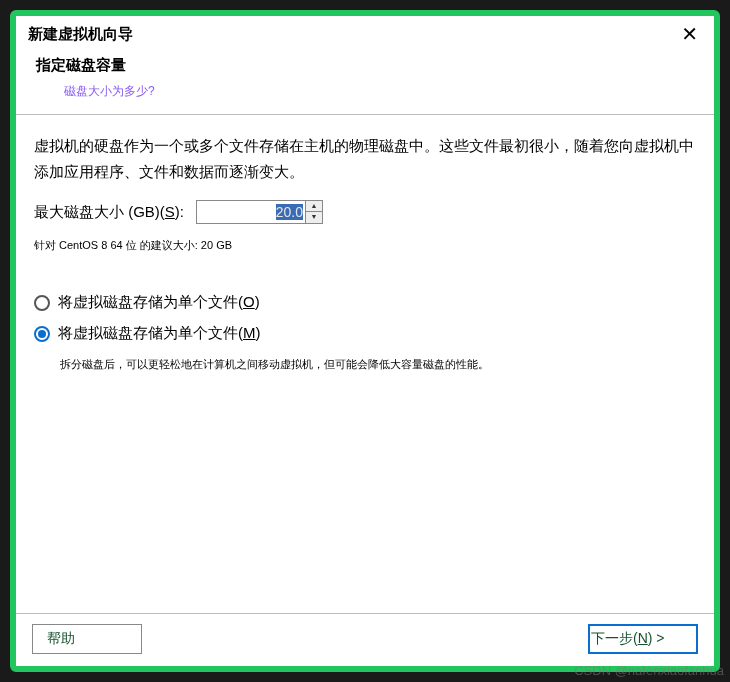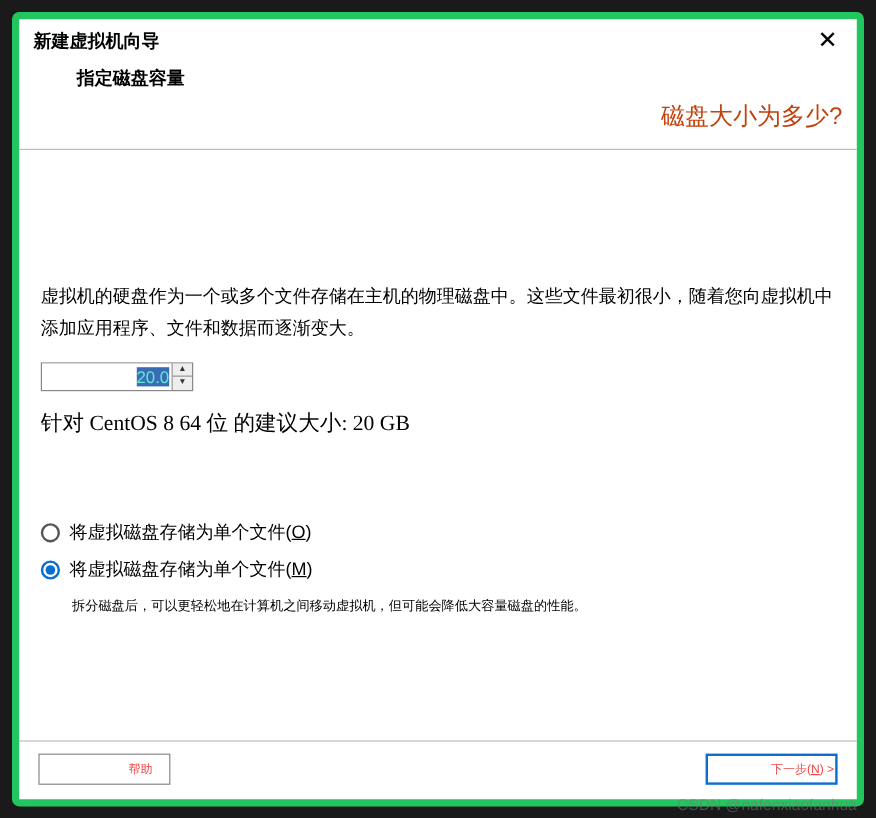--- a/index.html
+++ b/index.html
@@ -38,42 +38,40 @@
       color: #000;
     }
     .titlebar .close {
       font-size: 20px;
       font-weight: normal;
       cursor: pointer;
       line-height: 1;
       padding: 0 4px;
     }
     .header-block {
-      padding: 8px 12px 14px 48px;
+      padding: 8px 12px 14px 20px;
     }
     .header-title {
       font-weight: bold;
       font-size: 15px;
       margin-bottom: 8px;
     }
     .header-sub {
       padding-left: 28px;
-      font-size: 20px;
-      color: #c2410c;
-      text-align: right;
+      font-size: 12px;
+      color: #8b5cf6;
     }
     .separator {
       border-top: 1px solid #bbb;
     }
     .content {
       flex: 1;
       padding: 18px 18px 10px 18px;
       display: flex;
       flex-direction: column;
-      justify-content: center;
     }
     .desc {
       font-size: 15px;
       line-height: 1.7;
       margin-bottom: 16px;
     }
     .field-row {
       display: flex;
       align-items: center;
       gap: 12px;
@@ -92,49 +90,47 @@
       border: none;
       text-align: right;
       padding: 0 2px 0 4px;
       font-size: 14px;
       line-height: 22px;
       outline: none;
       background: #fff;
     }
     .spinner-input .sel {
       background: #3a6bb5;
-      color: #5eead4;
+      color: #e5e5e5;
     }
     .spinner-btns {
       display: flex;
       flex-direction: column;
       border-left: 1px solid #888;
     }
     .sp-btn {
       width: 16px;
       height: 11px;
       background: #eee;
       font-size: 7px;
       text-align: center;
       line-height: 10px;
       cursor: pointer;
       color: #333;
       border-bottom: 1px solid #888;
     }
     .sp-btn:last-child { border-bottom: none; }
     .suggest {
-      font-size: 18px;
-      margin-bottom: 50px;
-      font-family: Liberation Serif, serif;
+      font-size: 11px;
+      margin-bottom: 40px;
     }
     .radio-group {
       display: flex;
       flex-direction: column;
       gap: 12px;
-      margin-top: 20px;
     }
     .radio-row {
       display: flex;
       align-items: center;
       gap: 8px;
       font-size: 15px;
       cursor: pointer;
     }
     .radio {
       width: 16px;
@@ -170,36 +166,36 @@
     .footer {
       display: flex;
       align-items: center;
       padding: 10px 16px 12px 16px;
       gap: 8px;
     }
     .footer .spacer { flex: 1; }
     .btn {
       min-width: 110px;
       padding: 5px 14px;
-      font-size: 10px;
-      text-align: right;
+      font-size: 14px;
+      text-align: left;
       background: #fff;
       border: 1px solid #888;
       cursor: pointer;
-      color: #ef4444;
+      color: #14532d;
     }
     .btn.primary {
       border: 2px solid #0a6ed1;
       padding: 4px 1px;
     }
     .btn .u { text-decoration: underline; }
     .watermark {
       position: absolute;
       bottom: 4px;
-      right: 16px;
+      right: 6px;
       font-size: 13px;
       color: rgba(120,120,120,0.55);
       pointer-events: none;
     }
   </style>
 </head>
 <body>
 
 <div class="window">
 
@@ -212,20 +208,23 @@
     <div class="header-title">指定磁盘容量</div>
     <div class="header-sub">磁盘大小为多少?</div>
   </div>
 
   <div class="separator"></div>
 
   <div class="content">
     <div class="desc">虚拟机的硬盘作为一个或多个文件存储在主机的物理磁盘中。这些文件最初很小，随着您向虚拟机中添加应用程序、文件和数据而逐渐变大。</div>
 
     <div class="field-row">
+      <span class="field-label">
+        <span>最大磁盘大小 (GB)(</span><span class="u">S</span><span>):</span>
+      </span>
       <span class="spinner">
         <span class="spinner-input"><span class="sel">20.0</span></span>
         <span class="spinner-btns">
           <span class="sp-btn">▲</span>
           <span class="sp-btn">▼</span>
         </span>
       </span>
     </div>
 
     <div class="suggest">针对 CentOS 8 64 位 的建议大小: 20 GB</div>

